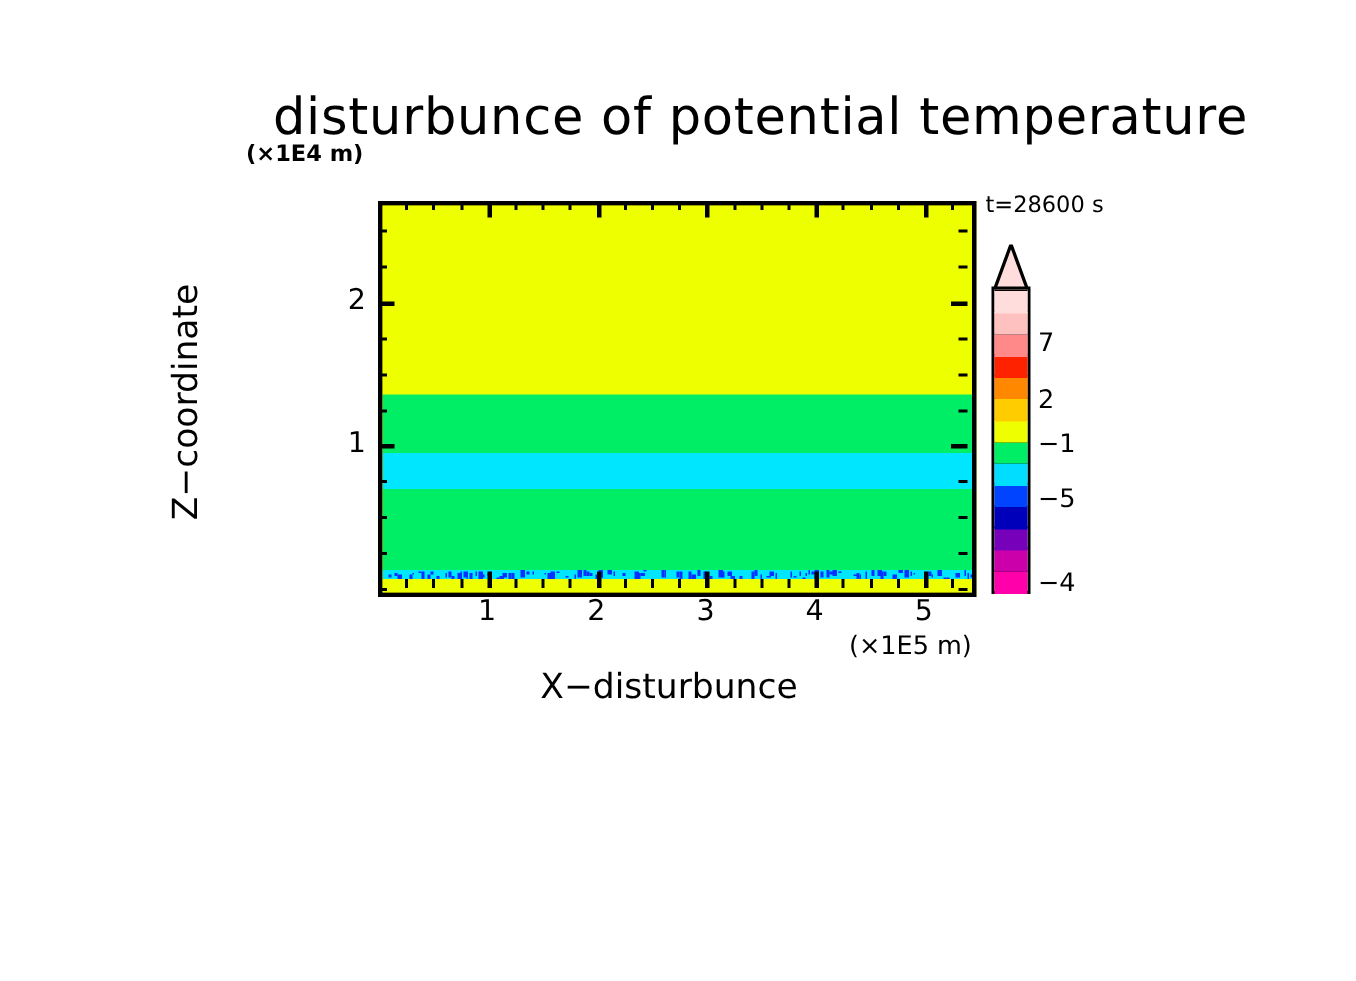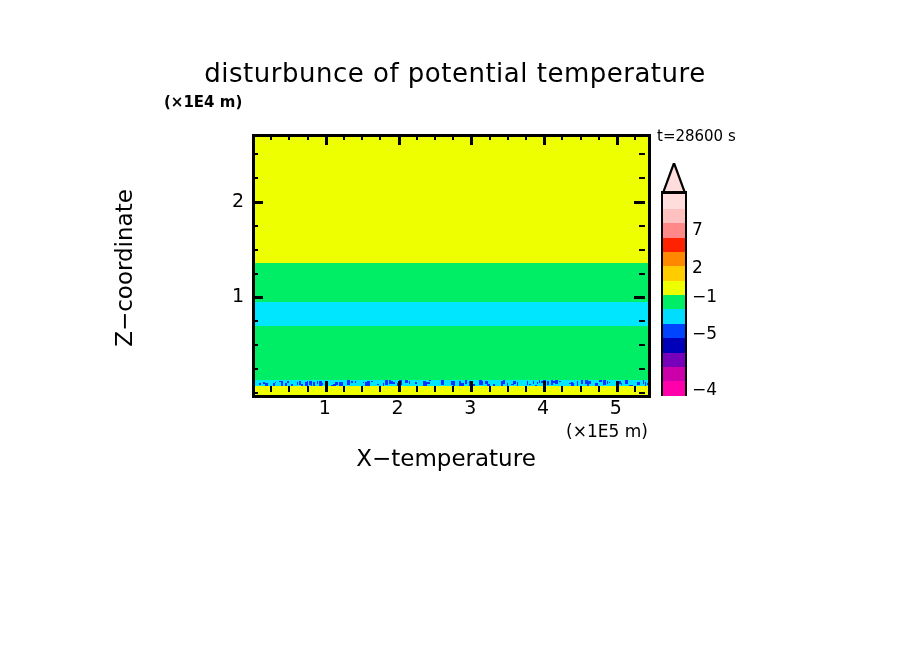--- a/index.html
+++ b/index.html
@@ -19,25 +19,25 @@
   #figure {
     position: absolute;
     left: 0; top: 0;
     width: 904px;
     height: 654px;
   }
 
   
   #chart-title {
     position: absolute;
-    left: 170px;
+    left: 182px;
     top: 58px;
     width: 570px;
     text-align: center;
-    font-size: 26px;
+    font-size: 34px;
     letter-spacing: 0.5px;
     font-family: "DejaVu Sans", sans-serif;
     white-space: nowrap;
   }
 
   
   #z-scale-label {
     position: absolute;
     left: 164px;
     top: 93px;
@@ -367,21 +367,21 @@
   <div id="ticklabels-layer">
       <div class="xticklabel" style="left: 309.778px;">1</div>
       <div class="xticklabel" style="left: 382.556px;">2</div>
       <div class="xticklabel" style="left: 455.333px;">3</div>
       <div class="xticklabel" style="left: 528.111px;">4</div>
       <div class="xticklabel" style="left: 600.889px;">5</div>
       <div class="yticklabel" style="top: 284.444px;">1</div>
       <div class="yticklabel" style="top: 188.889px;">2</div>
     </div>
 
-  <div id="x-axis-title">X−temperature</div>
+  <div id="x-axis-title">X−disturbunce</div>
 
   <div id="y-axis-title">Z−coordinate</div>
 
   <div id="x-scale-label">(×1E5 m)</div>
 
   <svg id="colorbar-arrow" viewBox="0 0 26 30" preserveAspectRatio="none">
     <polygon points="13,0 24,30 2,30" fill="#ffdddd" stroke="#000000" stroke-width="2.2"></polygon>
   </svg>
 
   <div id="colorbar">

